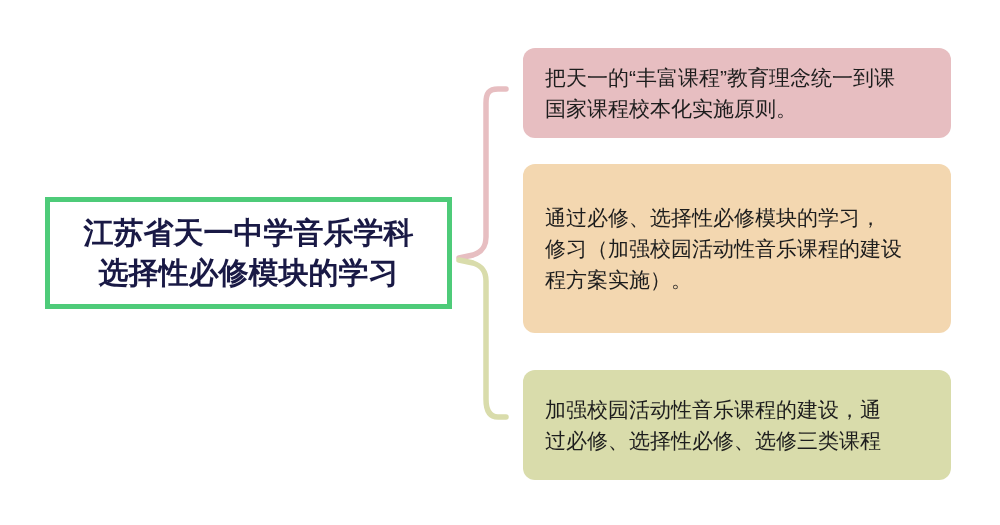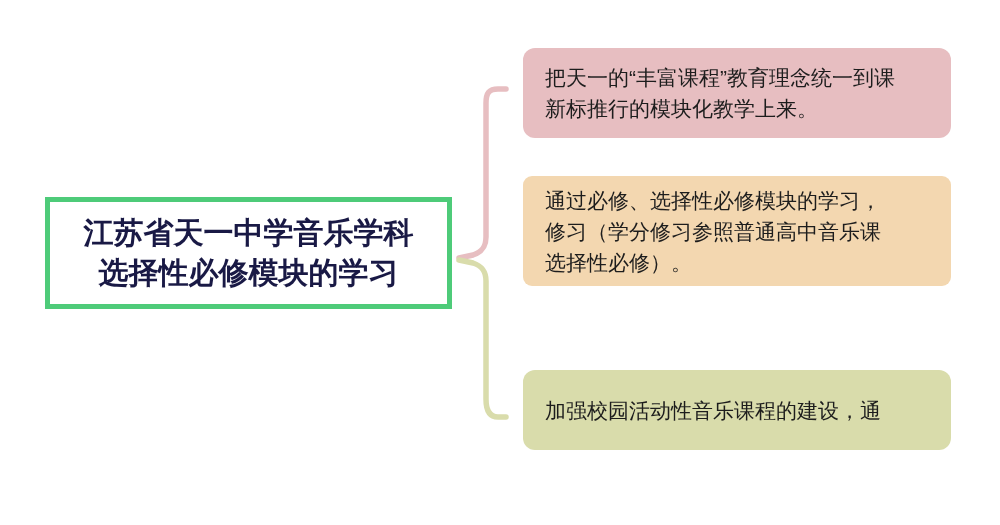--- a/index.html
+++ b/index.html
@@ -56,46 +56,47 @@
     flex-direction: column;
     justify-content: center;
     color: #1d1d1d;
     font-size: 21px;
     line-height: 31px;
   }
   .branch-line {
     white-space: nowrap;
   }
   .branch-1 { top: 48px;  height: 90px;  background: #e7bec1; }
-  .branch-2 { top: 176px; height: 110px; background: #f3d7b0; border-radius: 9px; }
-  .branch-3 { top: 370px; height: 80px; background: #d9dcab; }
+  .branch-2 { top: 164px; height: 169px; background: #f3d7b0; }
+  .branch-3 { top: 370px; height: 110px; background: #d9dcab; }
 </style>
 </head>
 <body>
 
 <div class="canvas">
 
   <svg class="brace-svg" viewBox="0 0 1000 525">
     <path d="M506 89 L498 89 C489 89 486 93 486 103 L486 237 C486 247 482 252 473 255 L459 258" fill="none" stroke="#e7bec1" stroke-width="5.5" stroke-linecap="round"></path>
     <path d="M459 260 L473 263 C482 266 486 271 486 281 L486 399 C486 409 489 417 498 417 L506 417" fill="none" stroke="#d9dcab" stroke-width="5.5" stroke-linecap="round"></path>
   </svg>
 
   <div class="root-topic">
     <div class="root-line">江苏省天一中学音乐学科</div>
     <div class="root-line">选择性必修模块的学习</div>
   </div>
 
   <div class="branch branch-1">
     <div class="branch-line">把天一的“丰富课程”教育理念统一到课</div>
-    <div class="branch-line">新标推行的模块化教学上来。</div>
+    <div class="branch-line">国家课程校本化实施原则。</div>
   </div>
 
   <div class="branch branch-2">
     <div class="branch-line">通过必修、选择性必修模块的学习，</div>
-    <div class="branch-line">修习（学分修习参照普通高中音乐课</div>
-    <div class="branch-line">选择性必修）。</div>
+    <div class="branch-line">修习（加强校园活动性音乐课程的建设</div>
+    <div class="branch-line">程方案实施）。</div>
   </div>
 
   <div class="branch branch-3">
     <div class="branch-line">加强校园活动性音乐课程的建设，通</div>
+    <div class="branch-line">过必修、选择性必修、选修三类课程</div>
   </div>
 
 </div>
 
 </body></html>

